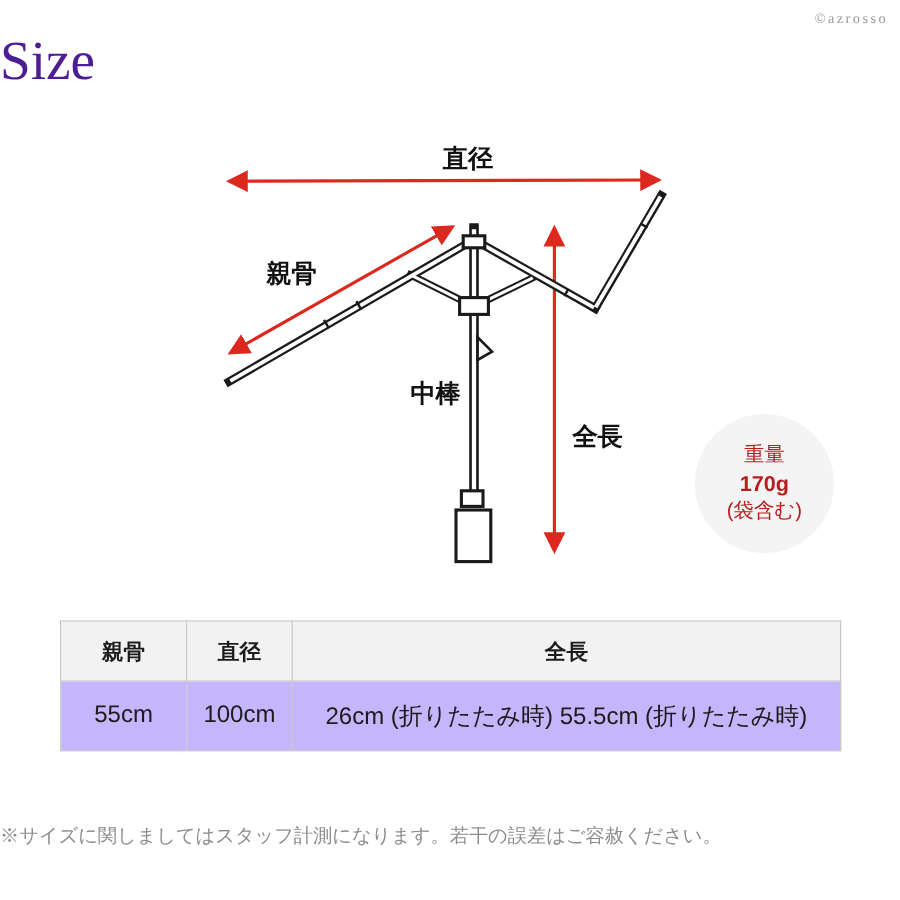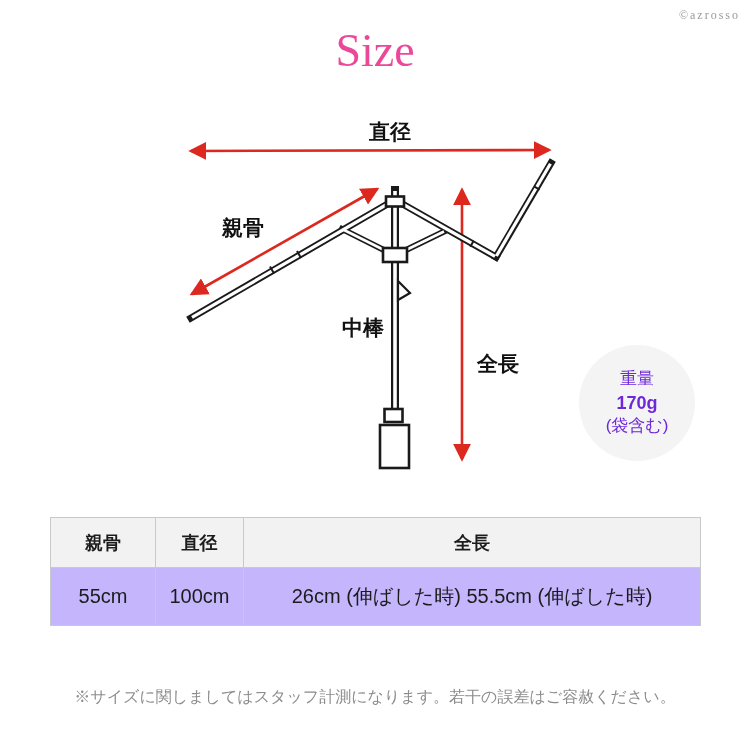--- a/index.html
+++ b/index.html
@@ -15,25 +15,25 @@
     position: absolute;
     top: 8px; right: 10px;
     font-family: "Liberation Serif", serif;
     font-size: 12px;
     letter-spacing: 2px;
     color: #9a9a9a;
   }
   .page-title {
     position: absolute;
     top: 24px; left: 0; width: 750px;
-    text-align: center;
+    text-align: left;
     font-family: "Liberation Serif", serif;
     font-weight: 400;
     font-size: 46px;
-    color: #ec4899;
+    color: #4c1d95;
   }
   .diagram-svg {
     position: absolute;
     top: 0; left: 0;
     width: 750px; height: 520px;
   }
   .svg-label {
     font-family: "Liberation Sans", sans-serif;
     font-weight: bold;
     font-size: 21px;
@@ -43,21 +43,21 @@
     position: absolute;
     left: 579px; top: 345px;
     width: 116px; height: 116px;
     border-radius: 50%;
     background: #f4f4f5;
     display: flex;
     flex-direction: column;
     align-items: center;
     justify-content: center;
     text-align: center;
-    color: #6d28d9;
+    color: #b91c1c;
     font-size: 17px;
     line-height: 1.35;
   }
   .weight-badge .wb-value { font-size: 18px; font-weight: bold; }
   .size-table {
     position: absolute;
     left: 50px; top: 517px;
     width: 650px;
     border-collapse: collapse;
     table-layout: fixed;
@@ -81,21 +81,20 @@
     font-weight: 500;
     white-space: nowrap;
   }
   .col-rib   { width: 105px; }
   .col-diam  { width: 88px; }
   .col-total { width: 457px; }
   .footnote {
     position: absolute;
     left: 0; top: 687px;
     width: 750px;
-    text-align: center;
     font-size: 16px;
     color: #8c8c8c;
   }
 </style>
 </head>
 <body>
 
 <div class="watermark">©azrosso</div>
 
 <div class="page-title">Size</div>
@@ -168,18 +167,18 @@
     <tr>
       <th>親骨</th>
       <th>直径</th>
       <th>全長</th>
     </tr>
   </thead>
   <tbody>
     <tr>
       <td>55cm</td>
       <td>100cm</td>
-      <td>26cm (伸ばした時) 55.5cm (伸ばした時)</td>
+      <td>26cm (折りたたみ時) 55.5cm (折りたたみ時)</td>
     </tr>
   </tbody>
 </table>
 
 <div class="footnote">※サイズに関しましてはスタッフ計測になります。若干の誤差はご容赦ください。</div>
 
 </body></html>

